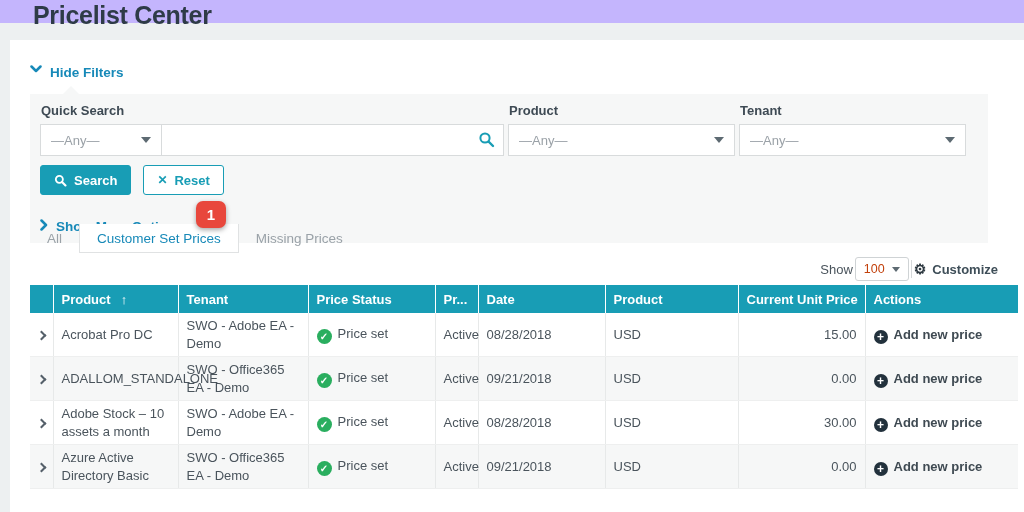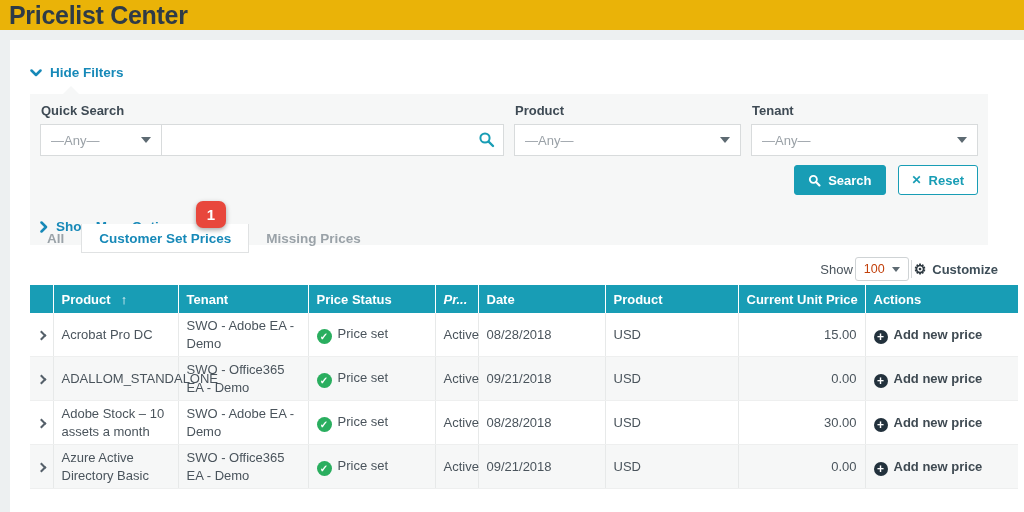--- a/index.html
+++ b/index.html
@@ -1,75 +1,75 @@
 <!DOCTYPE html>
 <html><head>
 <meta charset="utf-8">
 <style>
   * { margin:0; padding:0; box-sizing:border-box; }
   html,body { width:1024px; height:512px; }
   body { font-family:"Liberation Sans", sans-serif; background:#edf0f1; }
   .page { position:relative; width:1024px; height:512px; overflow:hidden; background:#edf0f1; }
-  .titlebar { position:absolute; left:0; top:0; width:1024px; height:30px; background:#eab308; }
+  .titlebar { position:absolute; left:0; top:0; width:1024px; height:23px; background:#c4b5fd;padding-left:24px; }
   .titlebar h1 { font-size:25px; font-weight:700; color:#2e3b47; padding:1px 0 0 9px; letter-spacing:-0.3px; }
   .panel { position:absolute; left:10px; top:40px; right:0; bottom:0; background:#ffffff; }
 
-  .link { color:#1789b8; font-weight:700; font-size:13.5px; cursor:pointer; text-decoration:none; display:inline-flex; align-items:center; gap:8px; }
+  .link { color:#1789b8; font-weight:700; font-size:13.5px; cursor:pointer; text-decoration:none; display:inline-flex; align-items:flex-start; gap:8px; }
   .hide-filters { position:absolute; left:20px; top:25px; }
 
   .filterbox { position:absolute; left:20px; top:54px; width:958px; background:#f6f7f7; padding:9px 10px 8px; }
   .notch { position:absolute; top:-8px; left:32px; width:0; height:0;
            border-left:9px solid transparent; border-right:9px solid transparent; border-bottom:9px solid #f6f7f7; }
-  .filter-row { display:flex; gap:10px; }
+  .filter-row { display:flex; gap:4px; }
   .fgroup label { display:block; font-size:13px; font-weight:700; color:#3e4a54; margin:0 0 6px 1px; }
   .fgroup.quick { width:464px; }
   .fgroup.mid { width:227px; }
   .inputrow { display:flex; }
   .selectbox { height:32px; background:#fff; border:1px solid #d8dbdc; display:flex; align-items:center;
                justify-content:space-between; padding:0 10px; font-size:13px; color:#9aa1a7; cursor:pointer; width:100%; }
   .selectbox .caret { width:0; height:0; border-left:5px solid transparent; border-right:5px solid transparent;
                       border-top:6px solid #5d6a72; margin-left:8px; }
   .qs-select { width:122px; flex:none; }
   .searchwrap { flex:1; position:relative; margin-left:-1px; }
   .searchwrap input { width:100%; height:32px; border:1px solid #d8dbdc; background:#fff; padding:0 34px 0 10px; font-size:13px; color:#444; outline:none; }
   .mag { position:absolute; right:9px; top:7px; }
 
-  .btnrow { display:flex; justify-content:flex-end; gap:12px; margin-top:9px; }
+  .btnrow { display:flex; gap:12px; margin-top:9px; }
   .btn { height:30px; font-size:13px; font-weight:700; border-radius:3px; display:inline-flex; align-items:center;
          gap:7px; padding:0 13px; cursor:pointer; border:1px solid #189db5; font-family:inherit; }
   .btn.primary { background:#189db5; color:#fff; }
   .btn.ghost { background:#fff; color:#189db5; }
   .btn .xmark { font-size:12px; font-weight:700; }
 
   .more-options { margin-top:24px; display:inline-flex; }
 
   .badge { position:absolute; left:186px; top:161px; width:30px; height:27px; background:#e8473c; border-radius:7px;
            color:#fff; font-weight:700; font-size:15px; display:flex; align-items:center; justify-content:center;
            box-shadow:0 2px 5px rgba(0,0,0,0.35); z-index:5; }
 
   .tabs { position:absolute; left:20px; top:184px; height:29px; display:flex; font-size:13.5px; }
-  .tab { padding:0 17px; display:flex; align-items:center; color:#9aa2a8; font-weight:700; cursor:pointer; }
+  .tab { padding:0 17px; display:flex; align-items:center; color:#9aa2a8; font-weight:400; cursor:pointer; }
   .tab.active { background:#fff; border:1px solid #e0e2e3; border-top:none; color:#1789b8; }
 
   .table-controls { position:absolute; right:26px; top:217px; display:flex; align-items:center; gap:2px;
                     font-size:13px; color:#4a545c; }
   .pagesize { height:24px; border:1px solid #cfd3d5; border-radius:3px; background:#fff; display:flex; align-items:center;
               gap:7px; padding:0 8px; color:#c2410c; cursor:pointer; font-size:12.5px; }
   .pagesize .caret { width:0; height:0; border-left:4px solid transparent; border-right:4px solid transparent;
                      border-top:5px solid #5d6a72; }
   .vdivider { width:1px; height:18px; background:#d5d8da; }
   .customize { display:inline-flex; align-items:center; gap:6px; color:#3e4e58; font-weight:600; cursor:pointer; }
   .gear { font-size:14px; color:#2f3a42; line-height:1; }
 
   table { position:absolute; left:20px; top:245px; width:988px; border-collapse:collapse; table-layout:fixed;
           font-size:13px; color:#4a545c; }
   th { background:#189db5; color:#fff; font-weight:700; text-align:left; padding:6px 8px; height:28px;
        border-right:1px solid rgba(255,255,255,0.35); white-space:nowrap; overflow:hidden; cursor:pointer; }
   th:last-child { border-right:none; }
-  th.truncate { text-overflow:ellipsis;font-style:italic; }
+  th.truncate { text-overflow:ellipsis; }
   .sort { margin-left:10px; font-weight:400; }
   td { padding:4px 8px; border-right:1px solid #e7e9e9; border-bottom:1px solid #eeefef; vertical-align:middle;
        line-height:1.35; }
   td:last-child { border-right:none; }
   tbody tr { height:40px; background:#fff; }
   tbody tr:nth-child(even) { background:#f6f7f7; }
   td.num { text-align:right; }
   td.expand { text-align:center; }
   .chev { display:inline-block; width:7px; height:7px; border-right:2px solid #55606a; border-top:2px solid #55606a;
           transform:rotate(45deg); cursor:pointer; }

